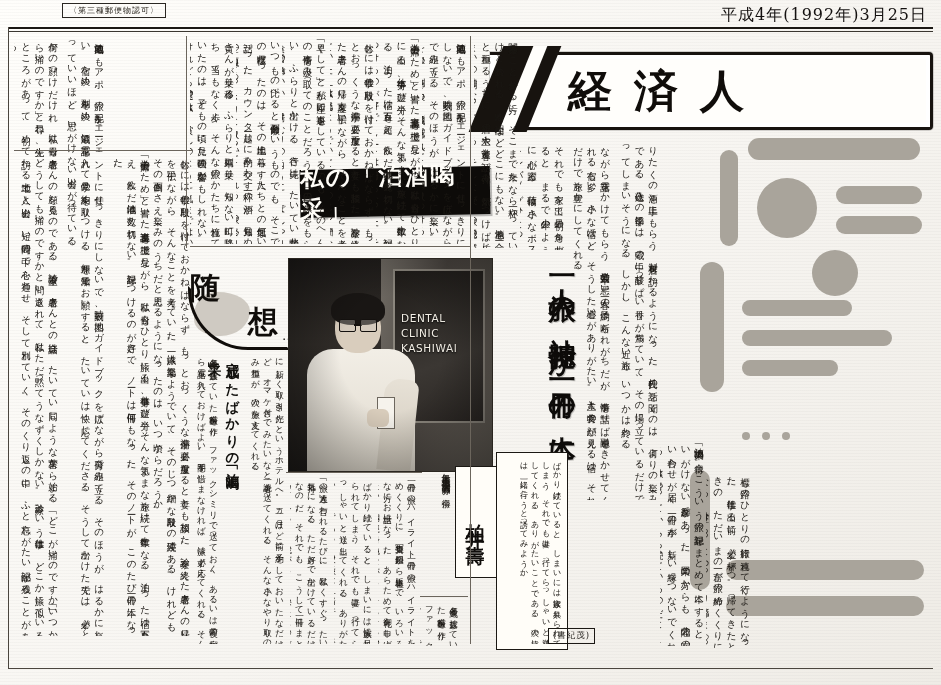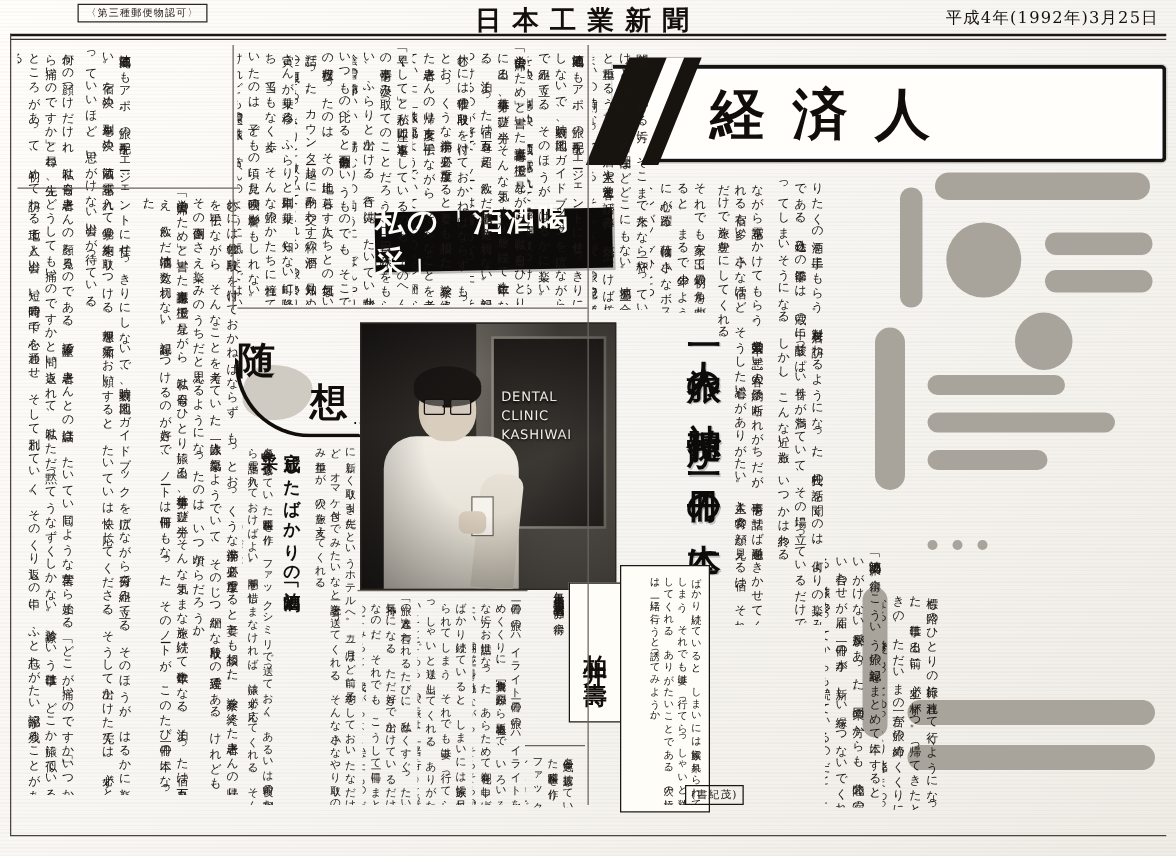--- a/index.html
+++ b/index.html
@@ -39,21 +39,21 @@
     font-family:"DejaVu Serif","Liberation Serif",serif;
     font-weight:bold;
     font-size:21px;
     letter-spacing:9px;
     color:#120f0c;
     white-space:nowrap;
   }
   .issue-date{
     position:absolute;right:14px;top:5px;
     font-family:"DejaVu Serif","Liberation Serif",serif;
-    font-size:13px;
+    font-size:16px;
     letter-spacing:1px;
     color:#141110;
     white-space:nowrap;
   }
   .rule-top{
     position:absolute;left:8px;top:27px;width:925px;height:0;
     border-top:2px solid #1b1814;
   }
   .rule-top2{
     position:absolute;left:8px;top:31px;width:925px;height:0;
@@ -277,21 +277,20 @@
   .rule-bottom{position:absolute;left:8px;top:668px;width:925px;border-top:1px solid #4a453e;}
   .rule-left{position:absolute;left:8px;top:27px;height:641px;border-left:1px solid #4a453e;}
 </style>
 </head>
 <body>
 
 <div id="paper"></div>
 
 <div id="masthead">
   <div class="stamp">〈第三種郵便物認可〉</div>
-  <div class="paper-title">日本工業新聞</div>
   <div class="issue-date">平成4年(1992年)3月25日</div>
 </div>
 <div class="rule-top"></div>
 <div class="rule-top2"></div>
 <div class="rule-left"></div>
 <div class="rule-bottom"></div>
 
 <div id="section-logo">
   <div class="logo-band"></div>
   <div class="logo-slash"></div>

